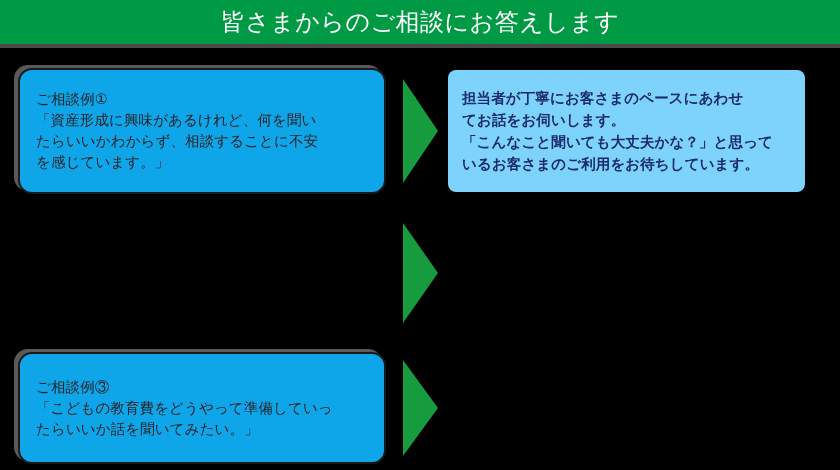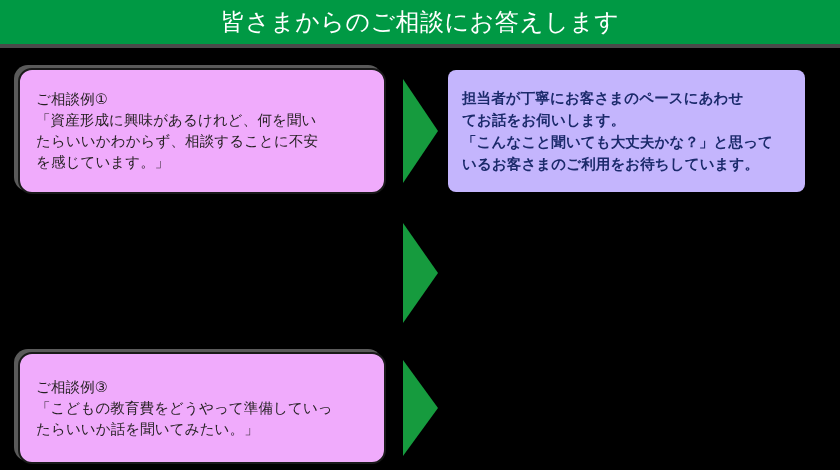--- a/index.html
+++ b/index.html
@@ -46,30 +46,30 @@
   }
 
   
   .row {
     position: absolute;
     left: 0;
     width: 840px;
   }
   #row-0 { top: 68px;  height: 126px; }
   #row-1 { top: 212px; height: 122px; }
-  #row-2 { top: 352px; height: 112px; }
+  #row-2 { top: 352px; height: 112px; font-family: Liberation Serif, serif; }
 
   
   .question-card {
     position: absolute;
     left: 18px;
     top: 0;
     width: 368px;
     height: 100%;
-    background: #f0abfc;
+    background: #0ea5e9;
     border: 2px solid #1a1a1a;
     border-radius: 14px;
     box-sizing: border-box;
     box-shadow: -4px -3px 0 0 #5a5a5a;
     display: flex;
     align-items: center;
     overflow: hidden;
   }
   .question-text {
     padding: 0 14px 0 16px;
@@ -93,21 +93,21 @@
   #row-2 .arrow { height: 96px; }
   .arrow svg { display: block; width: 100%; height: 100%; }
 
   
   .answer-panel {
     position: absolute;
     left: 448px;
     top: 2px;
     width: 357px;
     height: calc(100% - 4px);
-    background: #c4b5fd;
+    background: #7dd3fc;
     border-radius: 8px;
     box-sizing: border-box;
     display: flex;
     align-items: center;
     overflow: hidden;
   }
   .answer-text {
     padding: 0 10px 0 14px;
     color: #1b2a6b;
     font-size: 14.5px;

